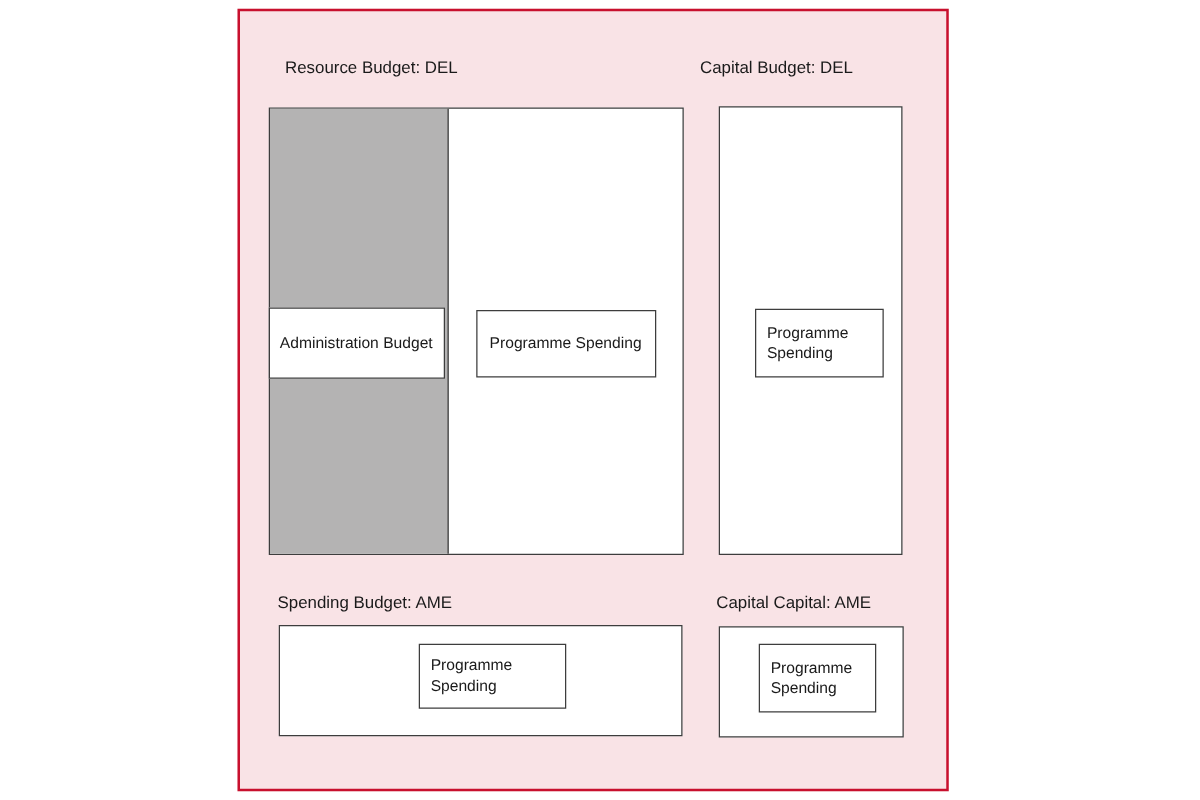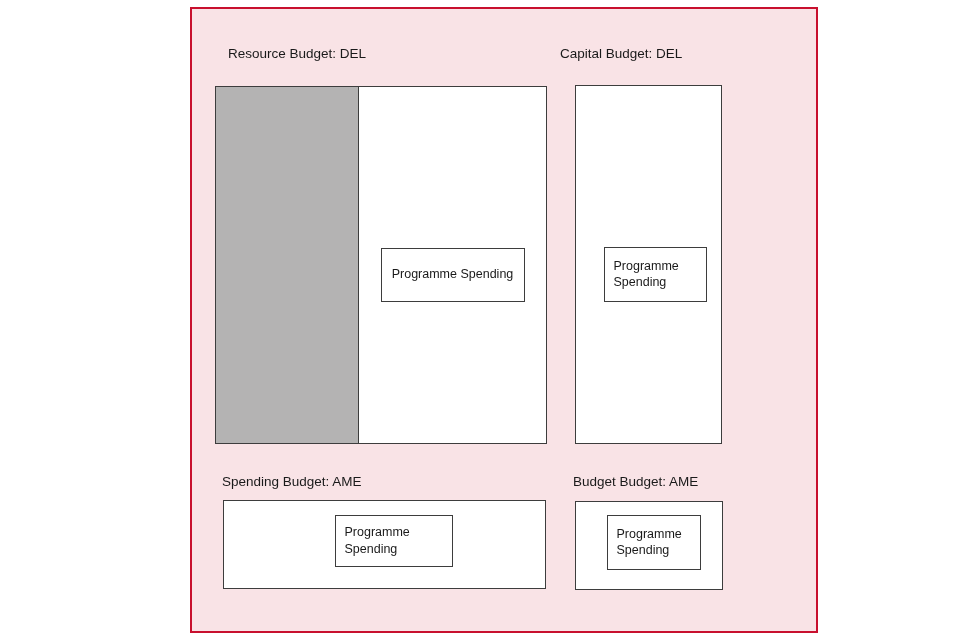--- a/index.html
+++ b/index.html
@@ -9,21 +9,21 @@
     --box-border:#3d3d3d;
     --gray-fill:#b4b3b3;
     --white-fill:#ffffff;
     --text-color:#1a1a1a;
   }
   *{box-sizing:border-box;margin:0;padding:0;}
   html,body{width:960px;height:640px;background:var(--page-bg);overflow:hidden;}
   body{font-family:"Liberation Sans", sans-serif;color:var(--text-color);position:relative;}
 
   .frame{
-    position:absolute;left:190px;top:7px;width:628px;height:626px;
+    position:absolute;left:190px;top:7px;width:569px;height:626px;
     background:var(--frame-bg);
     border:2px solid var(--frame-border);
   }
 
   .lbl{
     position:absolute;
     font-size:13.5px;line-height:15px;color:var(--text-color);
     white-space:nowrap;
   }
   .lbl-rdel{left:36px;top:37px;}
@@ -71,34 +71,37 @@
 <body>
 
 <div class="frame">
 
   <div class="lbl lbl-rdel">Resource Budget: DEL</div>
 
   <div class="lbl lbl-cdel">Capital Budget: DEL</div>
 
   <div class="box rdel">
     <div class="graypane"></div>
+    <div class="innerbox admin centered">
+      <span>Administration Budget</span>
+    </div>
     <div class="innerbox prog-rdel centered">
       <span>Programme Spending</span>
     </div>
   </div>
 
   <div class="box cdel">
     <div class="innerbox prog-cdel leftal">
       <span>Programme Spending</span>
     </div>
   </div>
 
   <div class="lbl lbl-rame">Spending Budget: AME</div>
 
-  <div class="lbl lbl-came">Budget Budget: AME</div>
+  <div class="lbl lbl-came">Capital Capital: AME</div>
 
   <div class="box rame">
     <div class="innerbox prog-rame leftal">
       <span>Programme Spending</span>
     </div>
   </div>
 
   <div class="box came">
     <div class="innerbox prog-came leftal">
       <span>Programme Spending</span>

